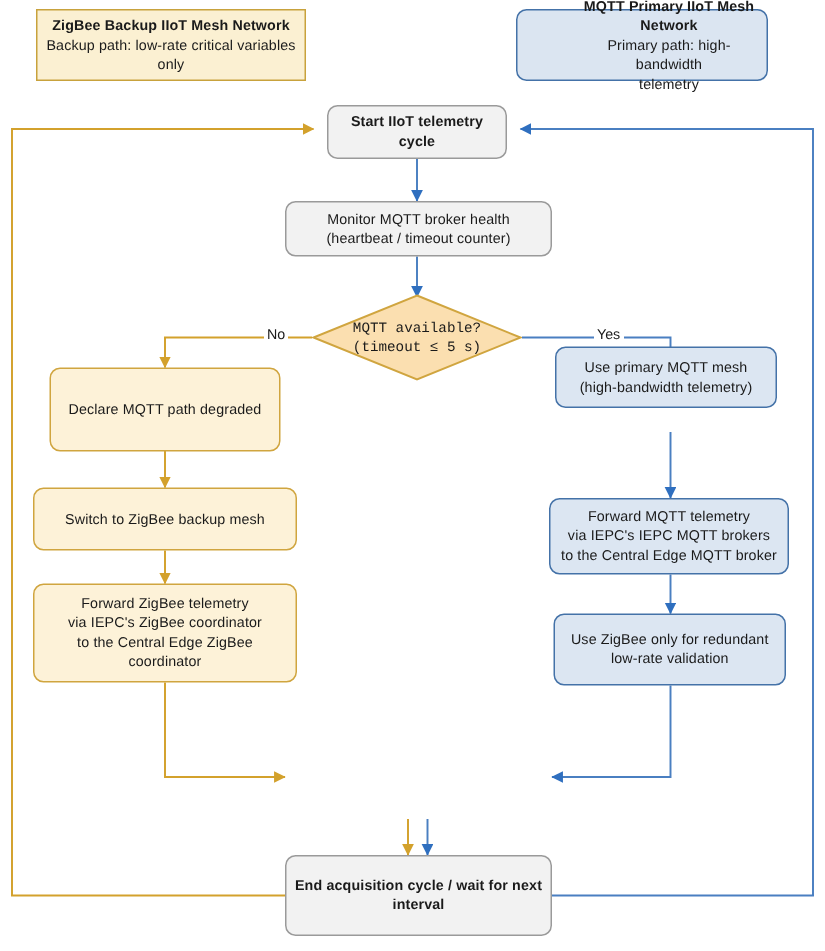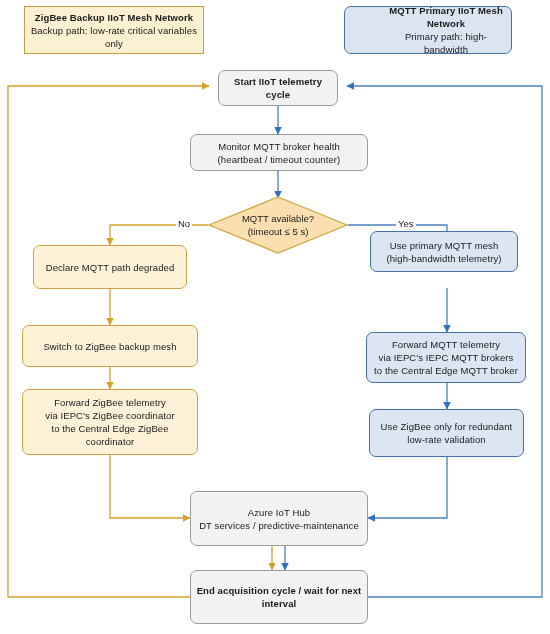--- a/index.html
+++ b/index.html
@@ -73,20 +73,21 @@
   
   .blue {
     background: #dce6f2;
     border: 1px solid #4472a8;
     border-radius: 7px;
   }
 
   
   .diamond-wrap {
     position: absolute;
+    font-family: Liberation Mono, monospace;
   }
   .diamond-shape {
     position: absolute;
     left: 0; top: 0;
     width: 100%; height: 100%;
   }
   .diamond-label {
     position: absolute;
     left: 0; top: 0;
     width: 100%; height: 100%;
@@ -160,20 +161,21 @@
       <b>ZigBee Backup IIoT Mesh Network</b>
       <span>Backup path: low-rate critical variables</span>
       <span class="line2">only</span>
     </span>
   </div>
 
   <div class="node legend blue" style="left:344px; top:6px; width:168px; height:48px;">
     <span class="txt">
       <b>MQTT Primary IIoT Mesh Network</b>
       <span>Primary path: high-bandwidth</span>
+      <span class="line2">telemetry</span>
     </span>
   </div>
 
   <div class="node grey bold" style="left:218px; top:70px; width:120px; height:36px;">
     <span class="txt">
       <span>Start IIoT telemetry</span>
       <span class="line2">cycle</span>
     </span>
   </div>
 
@@ -192,21 +194,21 @@
       <span class="txt">
         <span>MQTT available?</span>
         <span class="line2">(timeout ≤ 5 s)</span>
       </span>
     </div>
   </div>
 
   <div class="edge-label" style="left:176px; top:218px;">No</div>
   <div class="edge-label" style="left:396px; top:218px;">Yes</div>
 
-  <div class="node orange" style="left:33px; top:245px; width:154px; height:44px;">
+  <div class="node orange" style="left:33px; top:245px; width:154px; height:56px;">
     <span class="txt">
       <span>Declare MQTT path degraded</span>
     </span>
   </div>
 
   <div class="node orange" style="left:22px; top:325px; width:176px; height:42px;">
     <span class="txt">
       <span>Switch to ZigBee backup mesh</span>
     </span>
   </div>
@@ -235,26 +237,20 @@
     </span>
   </div>
 
   <div class="node blue" style="left:369px; top:409px; width:155px; height:48px;align-items:center;">
     <span class="txt">
       <span>Use ZigBee only for redundant</span>
       <span class="line2">low-rate validation</span>
     </span>
   </div>
 
-  <div class="node grey" style="left:190px; top:491px; width:178px; height:55px;">
-    <span class="txt">
-      <span>Azure IoT Hub</span>
-      <span class="line2">DT services / predictive-maintenance</span>
-    </span>
-  </div>
 
   <div class="node grey bold" style="left:190px; top:570px; width:178px; height:54px;">
     <span class="txt">
       <span>End acquisition cycle / wait for next</span>
       <span class="line2">interval</span>
     </span>
   </div>
 
 </div>
 

